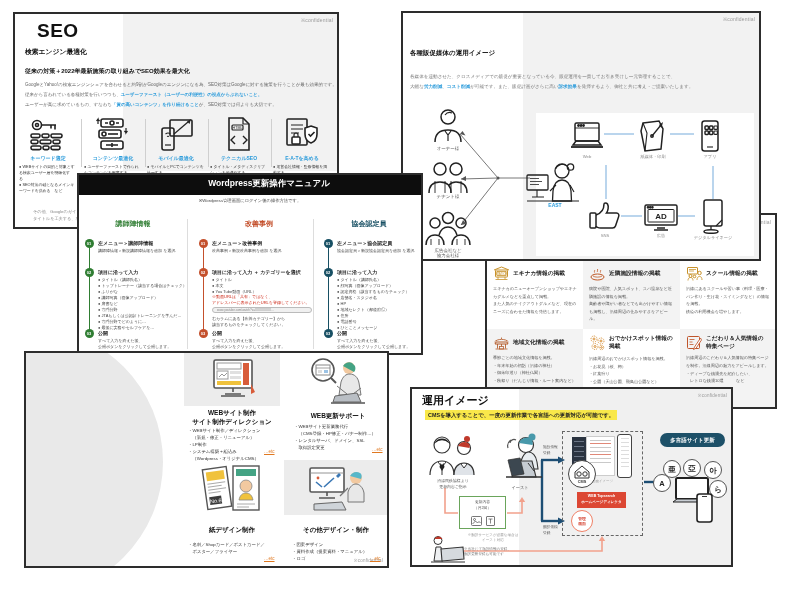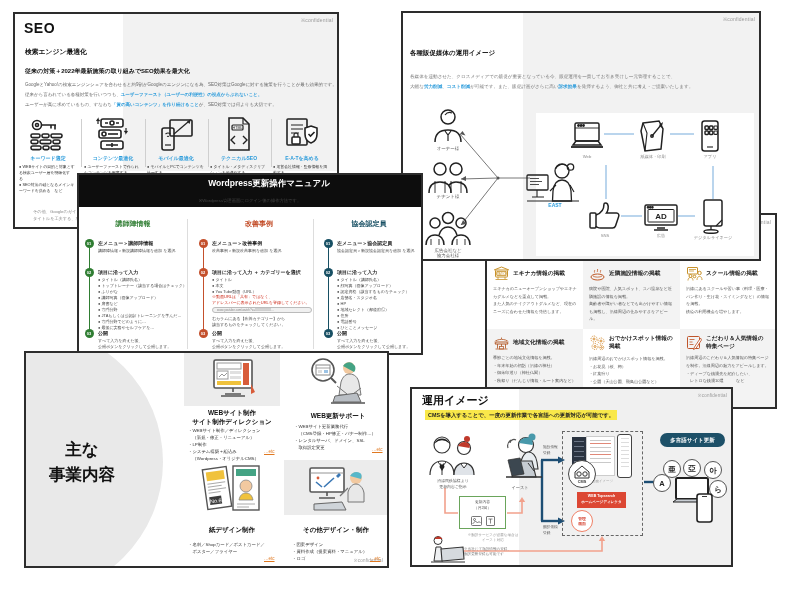--- a/index.html
+++ b/index.html
@@ -7,21 +7,21 @@
   body { position:relative; background:#ffffff; font-family:"Liberation Sans", sans-serif; color:#222; overflow:hidden; }
   .slide { position:absolute; background:#fff; border:2px solid #2d2d2d; overflow:hidden; }
   .abs { position:absolute; }
   .ml { white-space:pre-line; }
   .conf { position:absolute; font-size:5px; color:#9a9a9a; letter-spacing:0.2px; }
   svg { display:block; }
 
   
   #slide-seo { left:13px; top:12px; width:326px; height:217px; z-index:1; }
   #slide-seo .graypanel { left:108px; top:0; width:214px; height:157px; background:#f2f2f2; }
-  #slide-seo .title { left:9px; top:6px; font-size:14px; font-weight:bold; letter-spacing:0.5px; color:#111; }
+  #slide-seo .title { left:22px; top:6px; font-size:19px; font-weight:bold; letter-spacing:0.5px; color:#111; }
   #slide-seo .subtitle { left:10px; top:33px; font-size:6.8px; font-weight:bold; color:#111; }
   #slide-seo .heading { left:10px; top:53px; font-size:6px; font-weight:bold; color:#111; }
   #slide-seo .bodytext div { white-space:nowrap; }
   #slide-seo .bodytext { left:10px; top:66px; font-size:4.5px; line-height:2.25; color:#666; }
   #slide-seo .blue { color:#2d9cdb; font-weight:bold; }
   .seo-col { position:absolute; top:101px; width:58px; text-align:center; }
   .seo-col .icon { height:37px; display:flex; align-items:flex-end; justify-content:center; }
   .seo-col .label { font-size:5px; font-weight:bold; color:#2d9cdb; margin-top:3px; }
   .seo-col .notes { font-size:3.9px; color:#333; line-height:1.55; text-align:left; margin-top:3px; white-space:pre-line; }
   .seo-div { position:absolute; top:105px; width:1px; height:48px; background:#cfcfcf; }
@@ -43,21 +43,21 @@
   
   #slide-media { left:485px; top:213px; width:292px; height:196px; z-index:2; }
   .media-card { position:absolute; padding:6px 5px 6px 6px; }
   .media-card.gray { background:#f3f3f3; }
   .media-card .head { display:flex; align-items:center; }
   .media-card .title { white-space:pre-line; font-size:5.7px; font-weight:bold; color:#222; margin-left:3px; line-height:1.35; }
   .media-card .body { font-size:4.1px; color:#555; line-height:1.85; margin-top:4px; white-space:pre-line; }
 
   
   #slide-wp { left:77px; top:173px; width:346px; height:182px; z-index:4; }
-  #slide-wp .header { left:0; top:0; width:342px; height:32px; background:#0d0d0d; color:#fff; font-size:8.5px; font-weight:bold; text-align:center; line-height:16px;padding-left:38px; }
+  #slide-wp .header { left:0; top:0; width:342px; height:20px; background:#0d0d0d; color:#fff; font-size:8.5px; font-weight:bold; text-align:center; line-height:16px;padding-left:38px; }
   #slide-wp .subtitle { left:0; top:22px; width:342px; text-align:center; font-size:4.3px; color:#444; }
   .wp-divider { position:absolute; top:44px; width:1px; height:130px; background:#ddd; }
   .wp-colhead { position:absolute; top:44px; font-size:7px; font-weight:bold; text-align:center; }
   .wp-line { position:absolute; width:1px; }
   .wp-circle { position:absolute; width:9px; height:9px; border-radius:50%; color:#fff; font-size:4px; font-weight:bold; text-align:center; line-height:9px; }
   .wp-step-title { position:absolute; font-size:5px; font-weight:bold; color:#222; }
   .wp-step-body { position:absolute; font-size:4px; color:#444; line-height:1.5; white-space:pre-line; }
   .wp-red { color:#cc2211 !important; }
   .wp-urlbar { position:absolute; width:100px; height:6px; background:#f0f0f0; border:0.5px solid #bbb; border-radius:3px; font-size:3px; color:#888; line-height:5px; padding-left:4px; overflow:hidden; }
   .green { color:#2f7d32; } .bg-green { background:#2f7d32; }
@@ -547,22 +547,20 @@
 ● 電話番号
 ● ひとことメッセージ</div>
   <div class="wp-circle bg-navy" style="left:244.5px; top:153.5px;">03</div>
   <div class="wp-step-title" style="left:258px; top:155px;">公開</div>
   <div class="wp-step-body" style="left:258px; top:163px;">すべて入力を終えた後、
 公開ボタンをクリックして公開します。</div>
 </div>
 
 <div class="slide" id="slide-biz">
   <div class="abs circle"></div>
-  <div class="abs title ml">主な
-事業内容</div>
   <div class="conf" style="right:4px; bottom:3px; font-size:4.5px;">※confidential</div>
 
   <div class="biz-iconbox gray" style="left:158px; top:0; width:96px; height:53px;">
     <svg width="50" height="44" viewBox="0 0 50 44" fill="none">
       <rect x="7" y="2" width="38" height="28" rx="1.5" fill="#fff" stroke="#555" stroke-width="1.6"></rect>
       <rect x="10" y="5" width="24" height="6" fill="none" stroke="#999" stroke-width="1"></rect>
       <rect x="10" y="13" width="11" height="8" fill="none" stroke="#999" stroke-width="1"></rect>
       <path d="M12 19 l3-3 2 2 3-3" stroke="#999" stroke-width="1" fill="none"></path>
       <rect x="23" y="13" width="11" height="3" fill="#e0e0e0"></rect>
       <rect x="23" y="18" width="11" height="3" fill="#e0e0e0"></rect>

